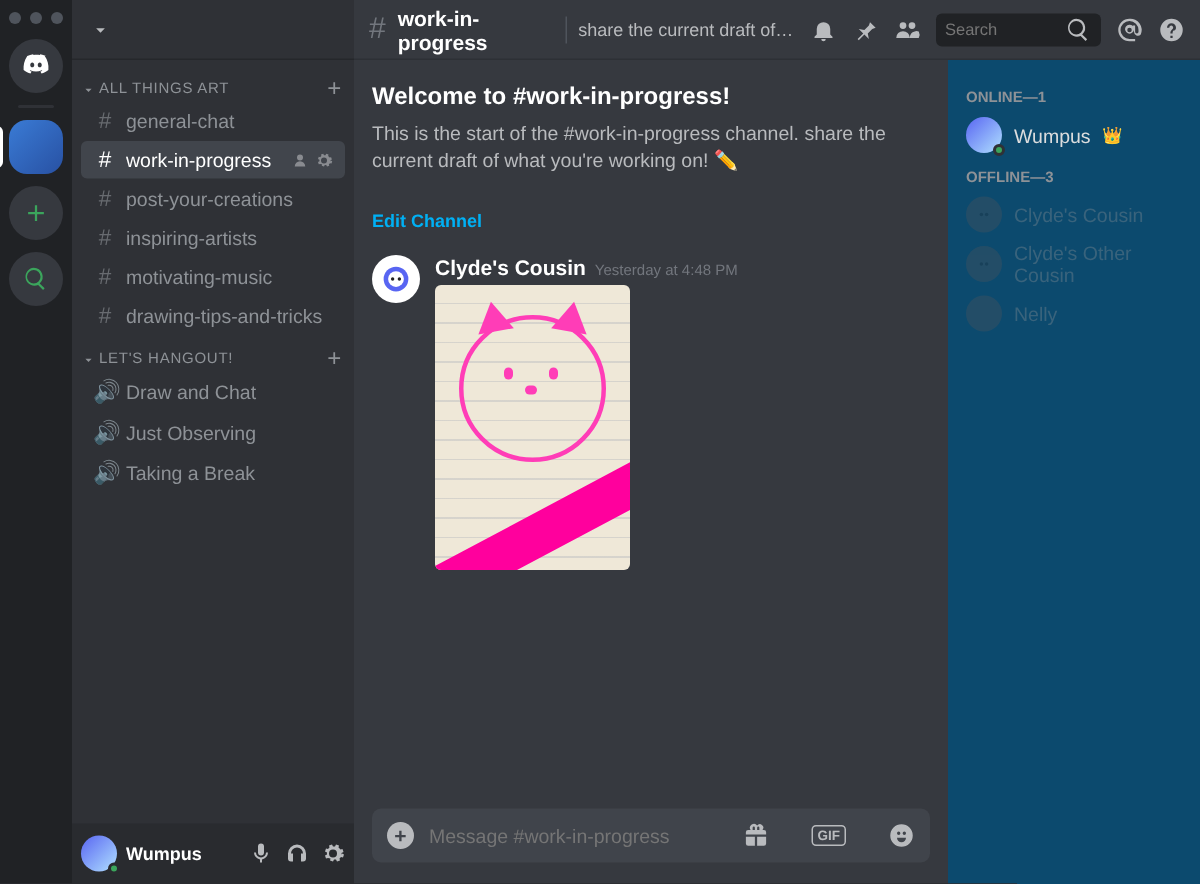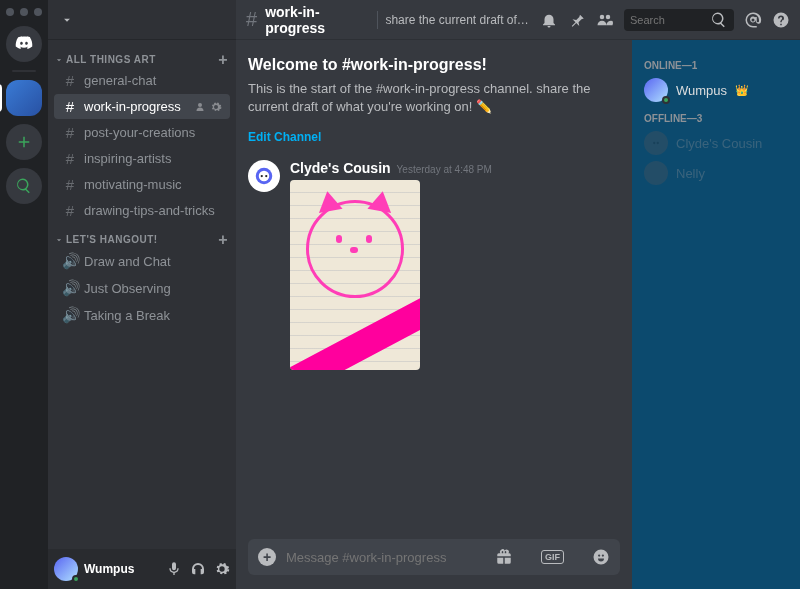--- a/index.html
+++ b/index.html
@@ -15,21 +15,21 @@
 .guild-pill.server{border-radius:12px;background:linear-gradient(135deg,#3a7bd5,#2851a3);position:relative}
 .guild-pill.server::before{content:"";position:absolute;left:-8px;top:4px;width:4px;height:28px;background:#fff;border-radius:0 4px 4px 0}
 .guild-pill.add,.guild-pill.search{color:#3ba55c}
 .guild-pill.search{color:#3ba55c}
 
 .channel-sidebar{width:188px;background:#2f3136;display:flex;flex-direction:column;flex-shrink:0}
 .server-header{height:40px;padding:0 12px;display:flex;align-items:center;justify-content:space-between;border-bottom:1px solid rgba(0,0,0,.2);cursor:pointer}
 .server-header .name{font-weight:700;color:#fff;font-size:13px}
 .server-header svg{width:14px;height:14px;fill:#b9bbbe}
 .channels{flex:1;overflow-y:auto;padding:4px 0}
-.category{display:flex;align-items:flex-end;justify-content:space-between;padding:10px 8px 2px 6px;font-size:10px;font-weight:700;letter-spacing:.5px;color:#8e9297;text-transform:uppercase;cursor:pointer}
+.category{display:flex;align-items:flex-end;justify-content:space-between;padding:10px 8px 2px 6px;font-size:10px;font-weight:400;letter-spacing:.5px;color:#8e9297;text-transform:uppercase;cursor:pointer}
 .category .cat-left{display:flex;align-items:center;gap:2px}
 .category svg{width:10px;height:10px;fill:#8e9297}
 .add-ch{font-size:16px;color:#8e9297;line-height:10px}
 .channel{display:flex;align-items:center;gap:6px;padding:4px 8px;margin:1px 6px;border-radius:4px;color:#8e9297;cursor:pointer;font-size:13px}
 .channel.active{background:rgba(79,84,92,.6);color:#fff}
 .channel .ch-icon{width:16px;text-align:center;font-size:15px;opacity:.6}
 .channel.active .ch-icon{opacity:1}
 .ch-actions{margin-left:auto;display:flex;gap:4px;opacity:.6}
 .ch-actions svg{width:12px;height:12px;fill:#b9bbbe}
 .user-panel{height:40px;background:#292b2f;display:flex;align-items:center;padding:0 6px;gap:6px}
@@ -49,21 +49,21 @@
 .chan-header .tools svg{width:18px;height:18px;fill:#b9bbbe;cursor:pointer}
 .searchbox{background:#202225;border-radius:4px;display:flex;align-items:center;padding:0 6px;height:22px;width:110px}
 .searchbox input{background:transparent;border:0;outline:0;color:#dcddde;font-size:11px;flex:1;width:100%}
 .searchbox svg{width:12px;height:12px;fill:#72767d}
 
 .content-row{flex:1;display:flex;min-height:0}
 .messages{flex:1;display:flex;flex-direction:column;min-width:0}
 .scroll{flex:1;overflow-y:auto;padding:16px 12px 8px}
 .welcome h1{color:#fff;font-size:16px;font-weight:800;margin-bottom:6px}
 .welcome p{color:#b9bbbe;font-size:13px;line-height:1.4}
-.edit-link{color:#00b0f4;font-size:12px;font-weight:600;margin-top:14px;display:inline-block}
+.edit-link{color:#00b0f4;font-size:12px;font-weight:600;margin-top:24px;display:inline-block}
 .msg{display:flex;gap:10px;margin-top:16px}
 .msg .m-avatar{width:32px;height:32px;border-radius:50%;background:#fff;display:flex;align-items:center;justify-content:center;flex-shrink:0}
 .msg .m-avatar svg{width:18px;height:18px}
 .msg .m-body{flex:1}
 .msg .m-head{display:flex;align-items:baseline;gap:6px}
 .msg .author{font-weight:600;color:#fff;font-size:14px}
 .msg .ts{color:#72767d;font-size:10px}
 .attachment{margin-top:4px;width:130px;height:190px;border-radius:4px;background:#efe8d8;position:relative;overflow:hidden}
 .att-lines{position:absolute;inset:0;background:repeating-linear-gradient(180deg,transparent 0 12px,rgba(140,150,170,.25) 12px 13px)}
 .att-cat{position:absolute;top:20px;left:16px;width:98px;height:98px;border:3px solid #ff3db7;border-radius:50%}
@@ -311,19 +311,28 @@
         <div class="member offline">
           <div class="mav" style="background:#4f545c">
               <svg width="14" height="14" viewBox="0 0 24 24" fill="#2f3136">
                 <circle cx="9" cy="12" r="2"></circle>
                 <circle cx="15" cy="12" r="2"></circle>
               </svg>
             </div>
           <span class="mname">Clyde's Cousin</span>
         </div>
         <div class="member offline">
+          <div class="mav" style="background:#4f545c">
+              <svg width="14" height="14" viewBox="0 0 24 24" fill="#2f3136">
+                <circle cx="9" cy="12" r="2"></circle>
+                <circle cx="15" cy="12" r="2"></circle>
+              </svg>
+            </div>
+          <span class="mname">Clyde's Other Cousin</span>
+        </div>
+        <div class="member offline">
           <div class="mav" style="background:#4f545c"></div>
           <span class="mname">Nelly</span>
         </div>
       </div>
     </div>
   </div>
 </div>
 
 </body></html>

